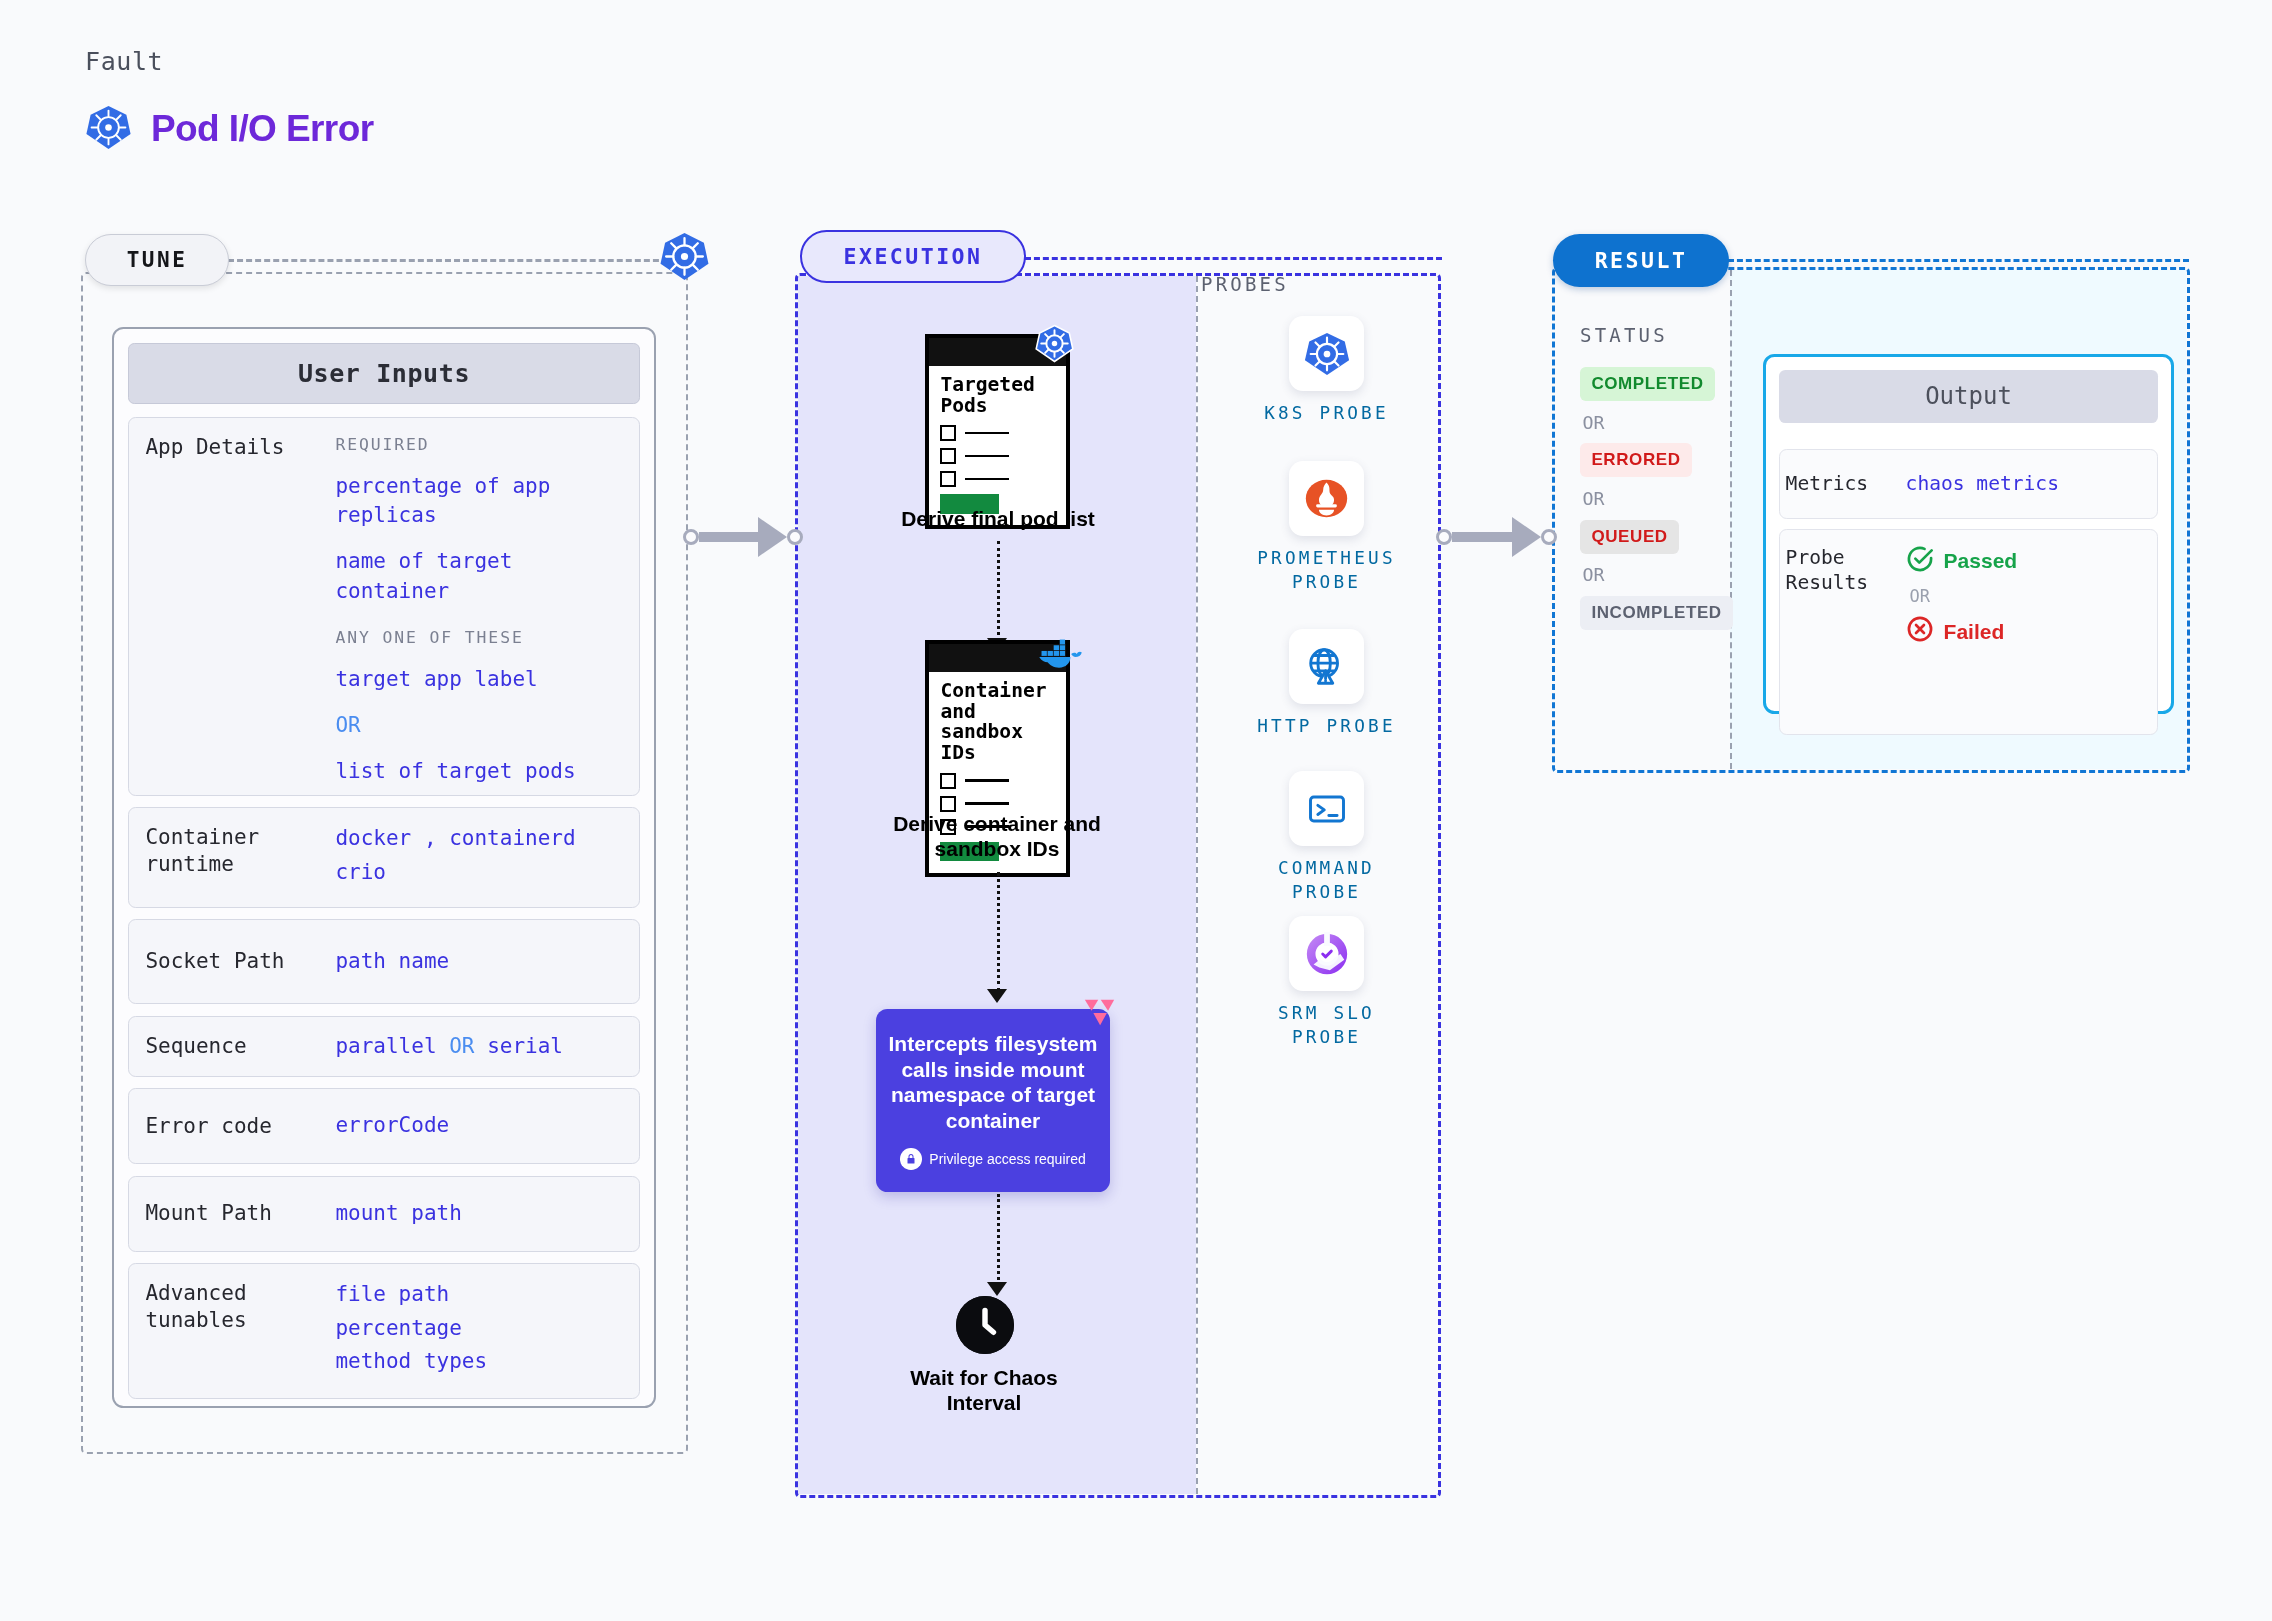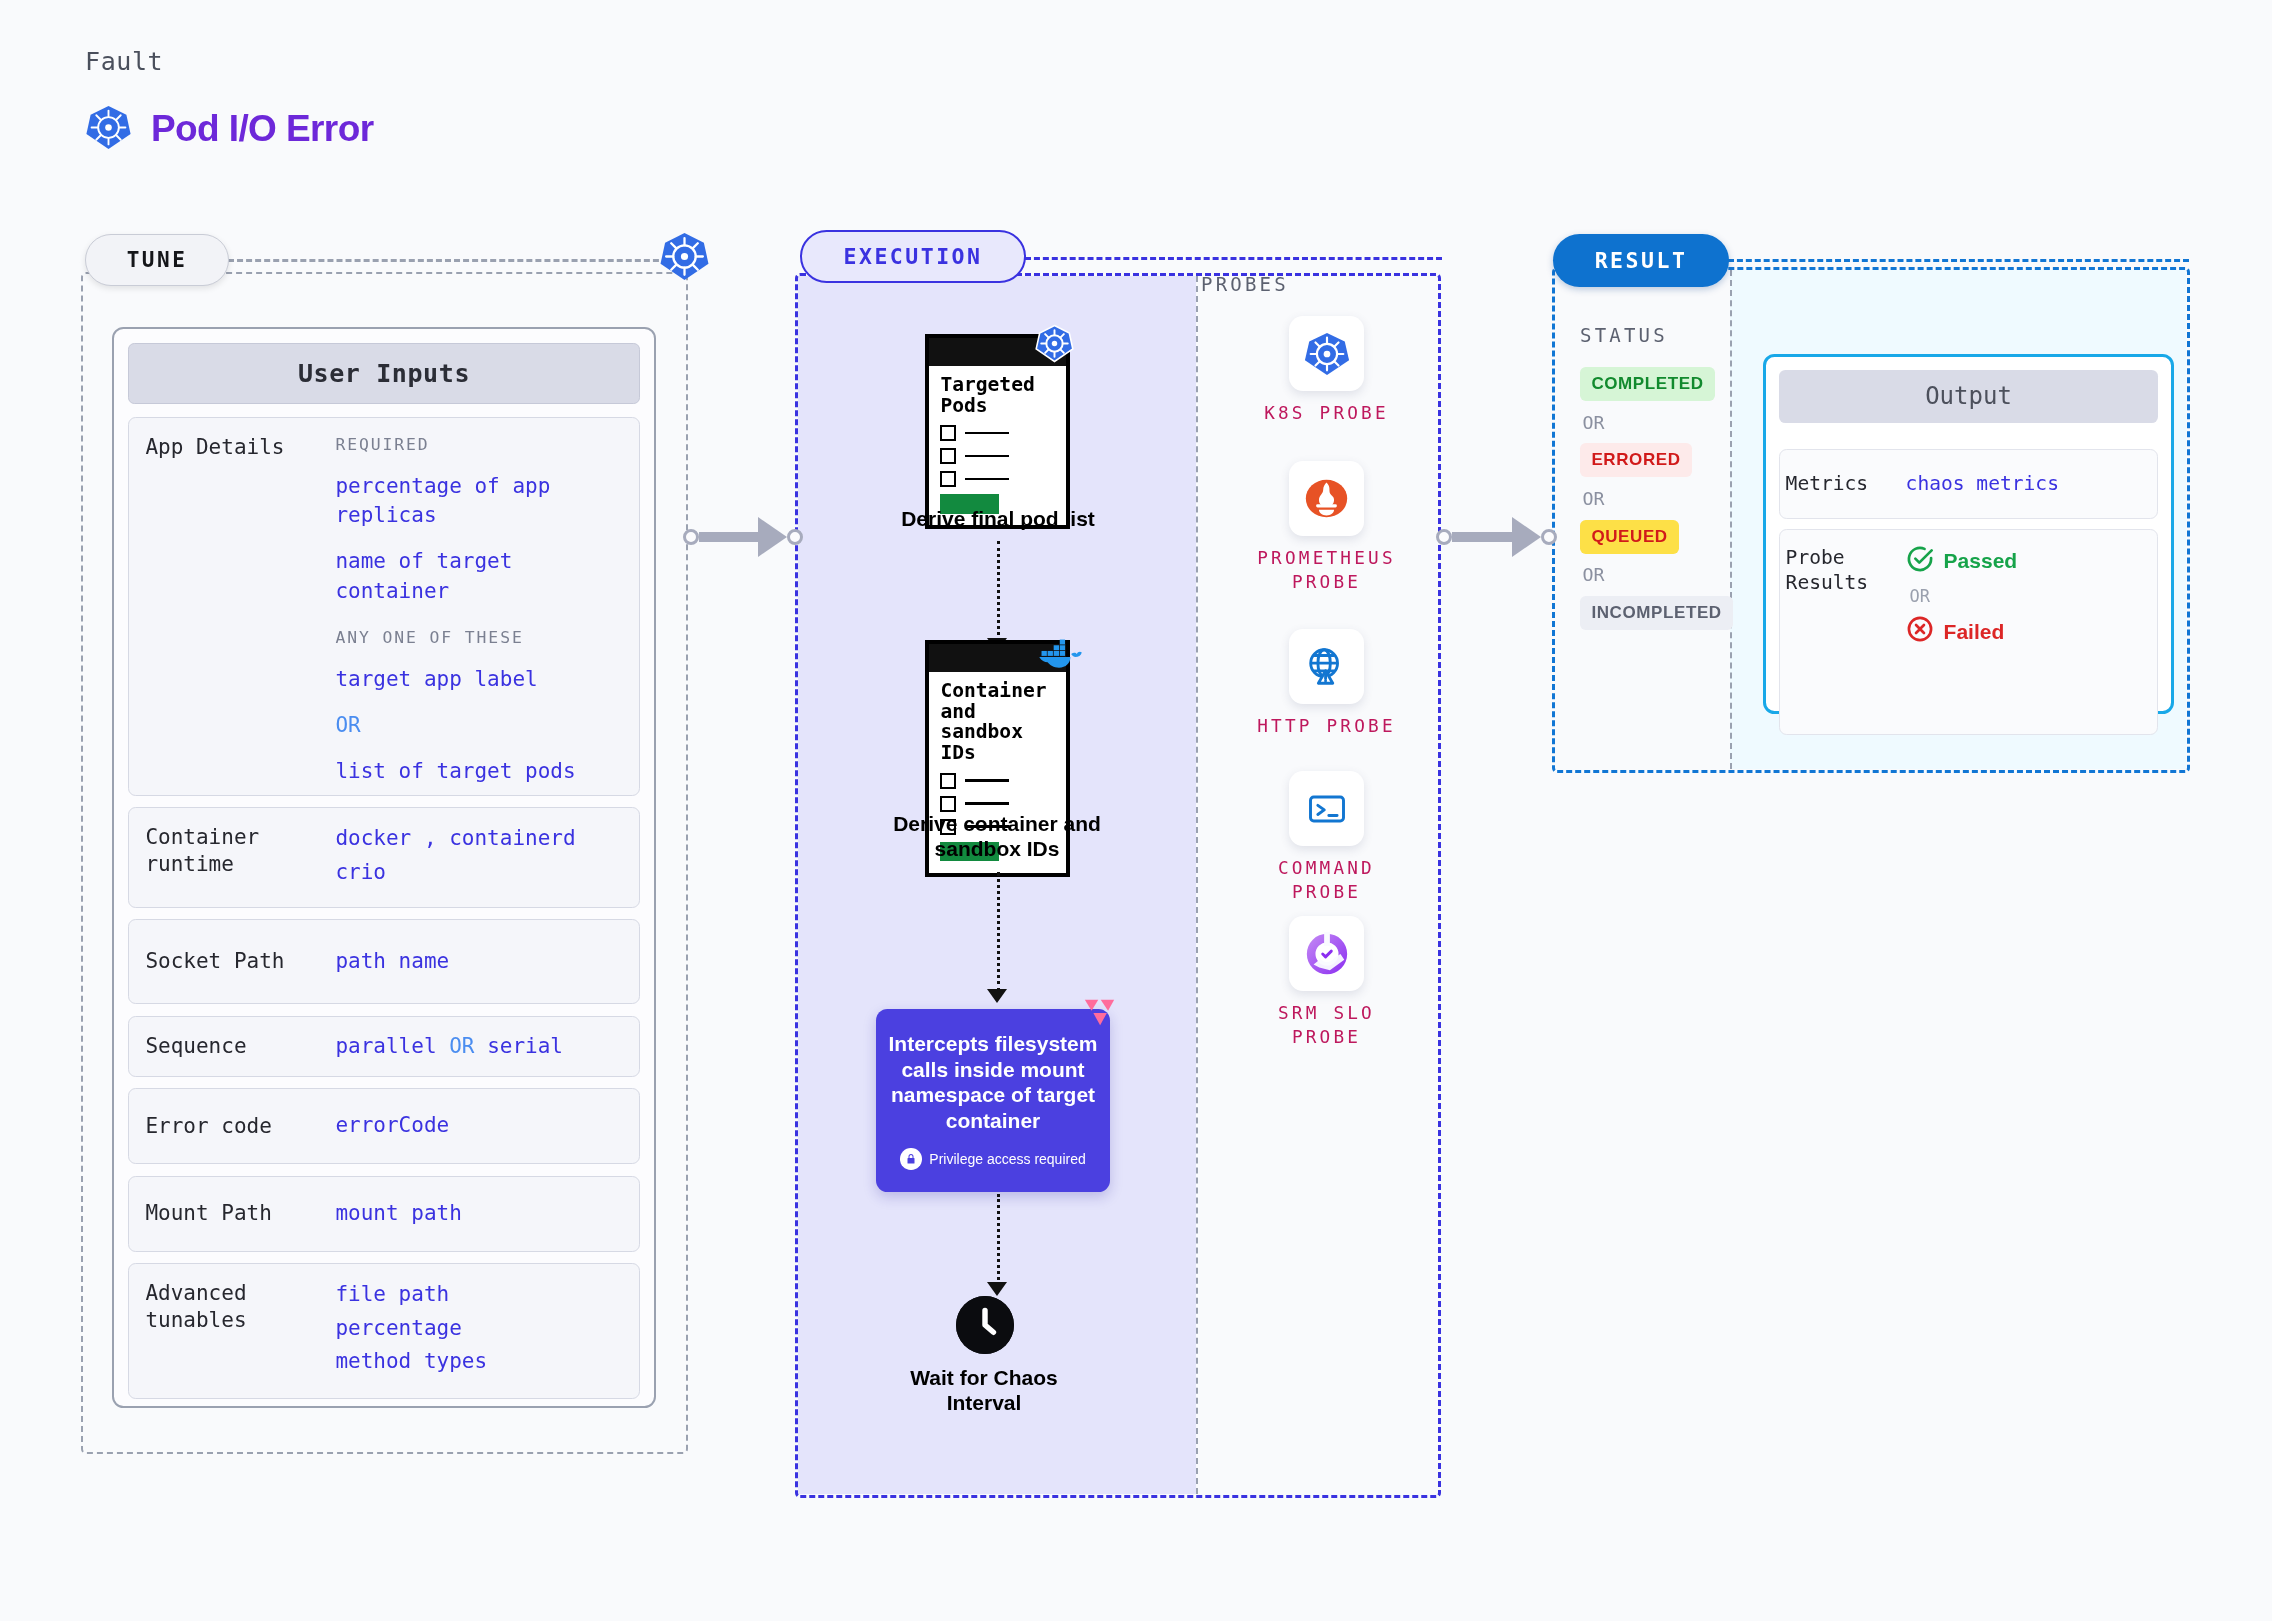--- a/index.html
+++ b/index.html
@@ -95,21 +95,21 @@
   #intercept .priv span{color:#fff;font-size:14px}
   .lock-circ{width:21.5px;height:21.5px;border-radius:50%;background:#fff;display:flex;
     align-items:center;justify-content:center}
 
   #clock{position:absolute;left:956px;top:1296px;width:58px;height:58px;border-radius:50%;
     background:#0b0c0f}
 
   .probe{position:absolute;width:145px;text-align:center}
   .probe .ic{width:75px;height:75px;margin:0 auto;background:#fff;border-radius:14px;
     box-shadow:0 3.2px 10px rgba(60,70,110,.13);display:flex;align-items:center;justify-content:center}
-  .probe .nm{margin-top:11.4px;font-size:17.7px;color:#be185d;letter-spacing:3.2px;
+  .probe .nm{margin-top:11.4px;font-size:17.7px;color:#0369a1;letter-spacing:3.2px;
     font-family:"DejaVu Sans Mono",monospace;line-height:1.35}
 
   
   #result-outer{left:1552px;top:267px;width:638px;height:506px;
     border:3.2px dashed #1176d4;border-radius:5px}
   #result-fill{position:absolute;left:1730px;top:270px;width:456px;height:499px;background:#effaff}
   #result-div{position:absolute;left:1730px;top:270px;width:0;height:499px;
     border-left:2.5px dashed #9aa1b0}
   #result-tag{left:1553px;top:234px;width:176px;height:53px;background:#0e72cf;
     color:#fff;font-size:21.5px;border:none;z-index:9;box-shadow:0 2.5px 7.6px rgba(0,60,130,.25)}
@@ -434,21 +434,21 @@
 <div id="result-div"></div>
 <div id="result-dash-line"></div>
 <div class="tag" id="result-tag">RESULT</div>
 <div id="status-title">STATUS</div>
 
 <div id="status-list">
   <div><span class="badge" id="b0" style="background: rgb(214, 245, 214); color: rgb(18, 138, 46);">COMPLETED</span></div>
   <div class="or-t">OR</div>
   <div><span class="badge" id="b1" style="background: rgb(253, 234, 234); color: rgb(209, 26, 26);">ERRORED</span></div>
   <div class="or-t">OR</div>
-  <div><span class="badge" id="b2" style="background: #fde047; color: rgb(209, 26, 26); text-align: right;">QUEUED</span></div>
+  <div><span class="badge" id="b2" style="background: #e5e5e5; color: rgb(209, 26, 26); text-align: right;">QUEUED</span></div>
   <div class="or-t">OR</div>
   <div><span class="badge" id="b3" style="background: rgb(236, 238, 244); color: rgb(92, 97, 112);">INCOMPLETED</span></div>
 </div>
 
 <div id="output-card">
   <div id="out-header">Output</div>
   <div class="out-row" style="height:70px;align-items:center">
     <div class="out-label">Metrics</div>
     <div class="out-val">chaos metrics</div>
   </div>

